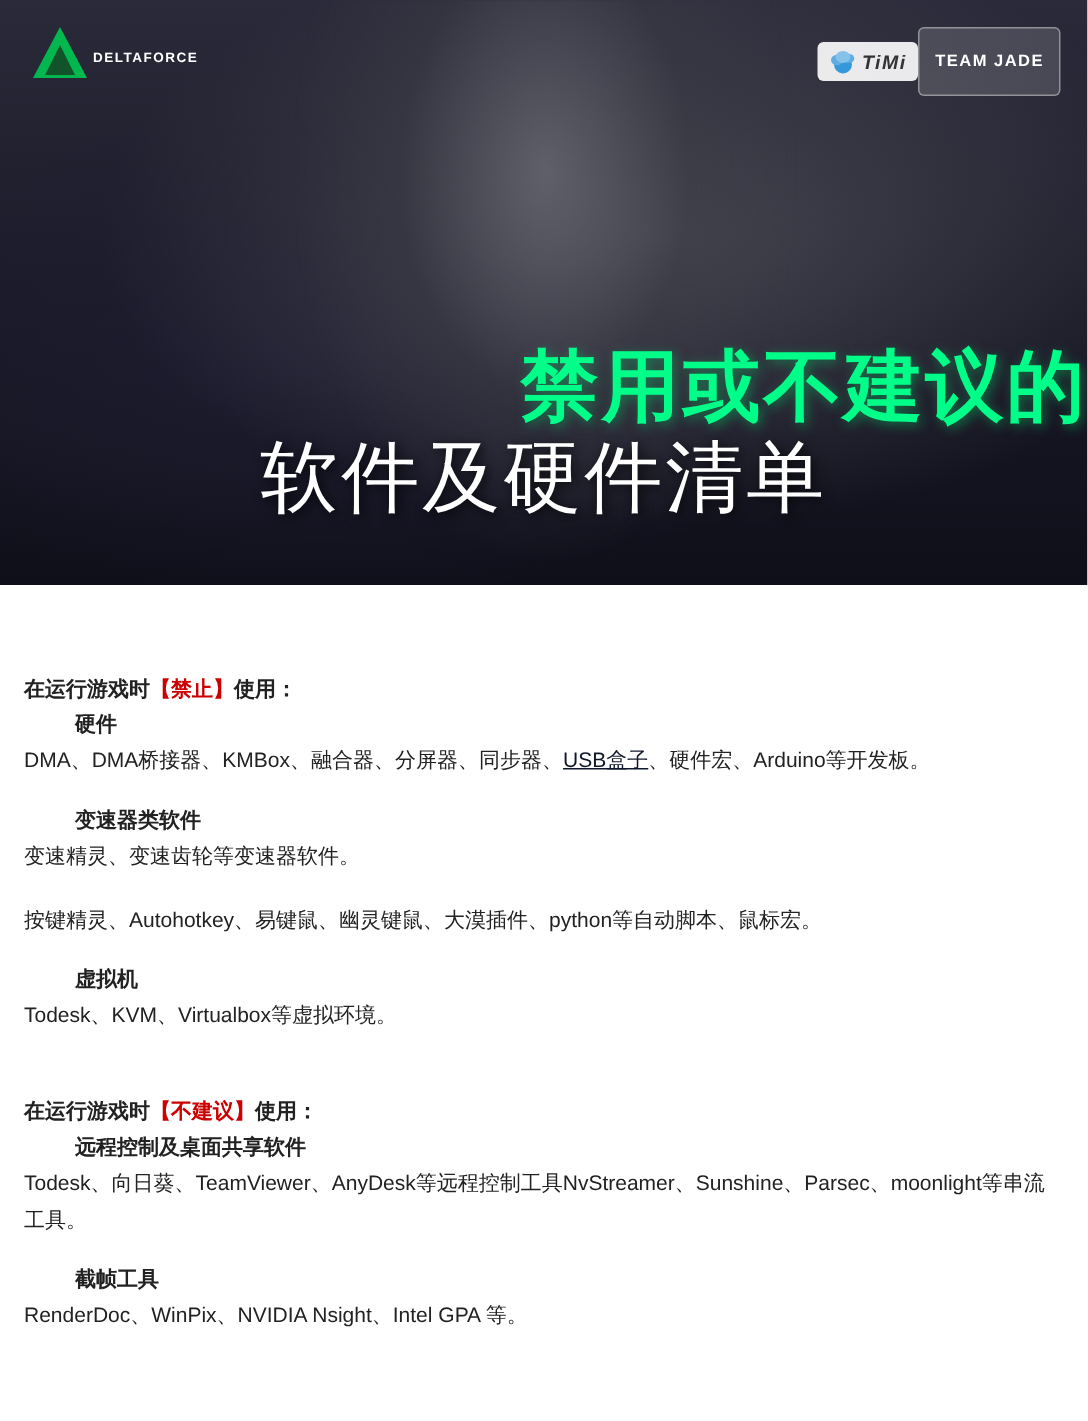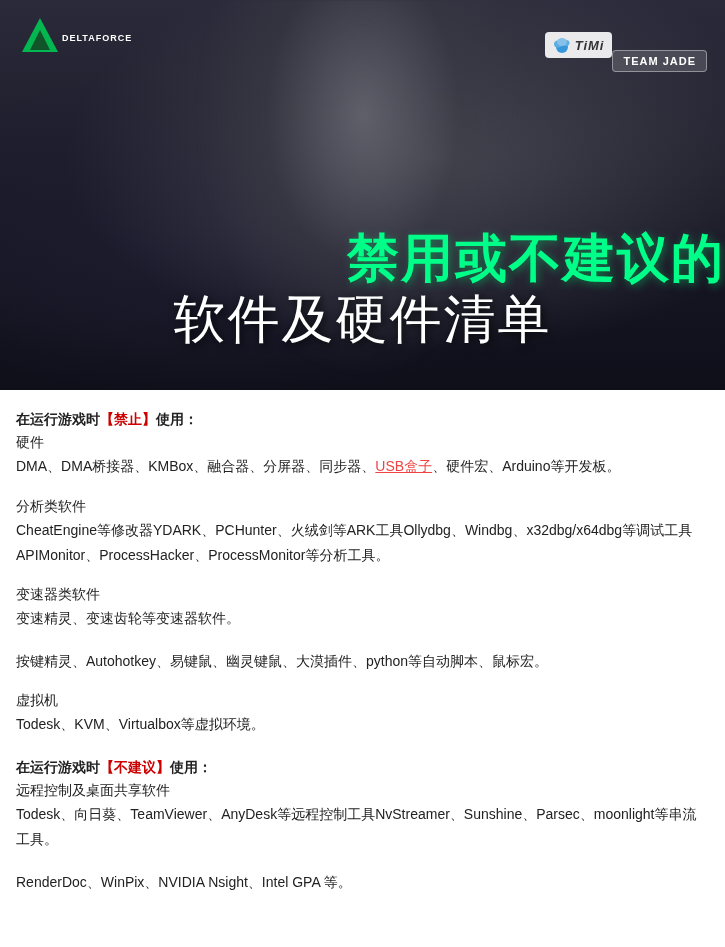--- a/index.html
+++ b/index.html
@@ -64,26 +64,25 @@
       font-size: 13px;
       color: #333;
       font-style: italic;
       letter-spacing: 1px;
     }
 
     .logo-teamjade {
       background: rgba(255,255,255,0.15);
       border: 1px solid rgba(255,255,255,0.4);
       border-radius: 4px;
-      padding: 4px 10px;
+      padding: 16px 10px;
       color: #fff;
       font-size: 11px;
       font-weight: bold;
       letter-spacing: 1px;
-      margin-top: 32px;
     }
 
     .delta-force-logo {
       position: absolute;
       top: 14px;
       left: 18px;
       display: flex;
       flex-direction: row;
       align-items: center;
     }
@@ -131,38 +130,40 @@
     }
 
     .section {
       margin-bottom: 18px;
     }
 
     .section-header {
       font-weight: bold;
       margin-bottom: 4px;
       line-height: 1.6;
+      margin-top: 40px;
     }
 
     .section-header .highlight {
       color: #c00;
     }
 
     .section-category {
-      font-weight: normal;
+      font-weight: bold;
       margin-bottom: 2px;
+      margin-left: 34px;
     }
 
     .section-body {
       line-height: 1.8;
       color: #222;
     }
 
     .link-style {
-      color: #ef4444;
+      color: #0f172a;
       text-decoration: underline;
     }
   </style>
 </head>
 <body>
 
 <div class="hero">
   <div class="hero-bg"></div>
   <div class="soldier-silhouette"></div>
 
@@ -200,24 +201,20 @@
     <span>在运行游戏时</span><span class="highlight">【禁止】</span><span>使用：</span>
   </div>
 
   <div class="section">
     <div class="section-category">硬件</div>
     <div class="section-body">
       DMA、DMA桥接器、KMBox、融合器、分屏器、同步器、<span class="link-style">USB盒子</span>、硬件宏、Arduino等开发板。
     </div>
   </div>
 
-  <div class="section">
-    <div class="section-category">分析类软件</div>
-    <div class="section-body">CheatEngine等修改器YDARK、PCHunter、火绒剑等ARK工具Ollydbg、Windbg、x32dbg/x64dbg等调试工具APIMonitor、ProcessHacker、ProcessMonitor等分析工具。</div>
-  </div>
 
   <div class="section">
     <div class="section-category">变速器类软件</div>
     <div class="section-body">变速精灵、变速齿轮等变速器软件。</div>
   </div>
 
   <div class="section">
     <div class="section-body">按键精灵、Autohotkey、易键鼠、幽灵键鼠、大漠插件、python等自动脚本、鼠标宏。</div>
   </div>
 
@@ -229,16 +226,17 @@
   <div class="section-header">
     <span>在运行游戏时</span><span class="highlight">【不建议】</span><span>使用：</span>
   </div>
 
   <div class="section">
     <div class="section-category">远程控制及桌面共享软件</div>
     <div class="section-body">Todesk、向日葵、TeamViewer、AnyDesk等远程控制工具NvStreamer、Sunshine、Parsec、moonlight等串流工具。</div>
   </div>
 
   <div class="section">
+    <div class="section-category">截帧工具</div>
     <div class="section-body">RenderDoc、WinPix、NVIDIA Nsight、Intel GPA 等。</div>
   </div>
 
 </div>
 
 </body></html>

